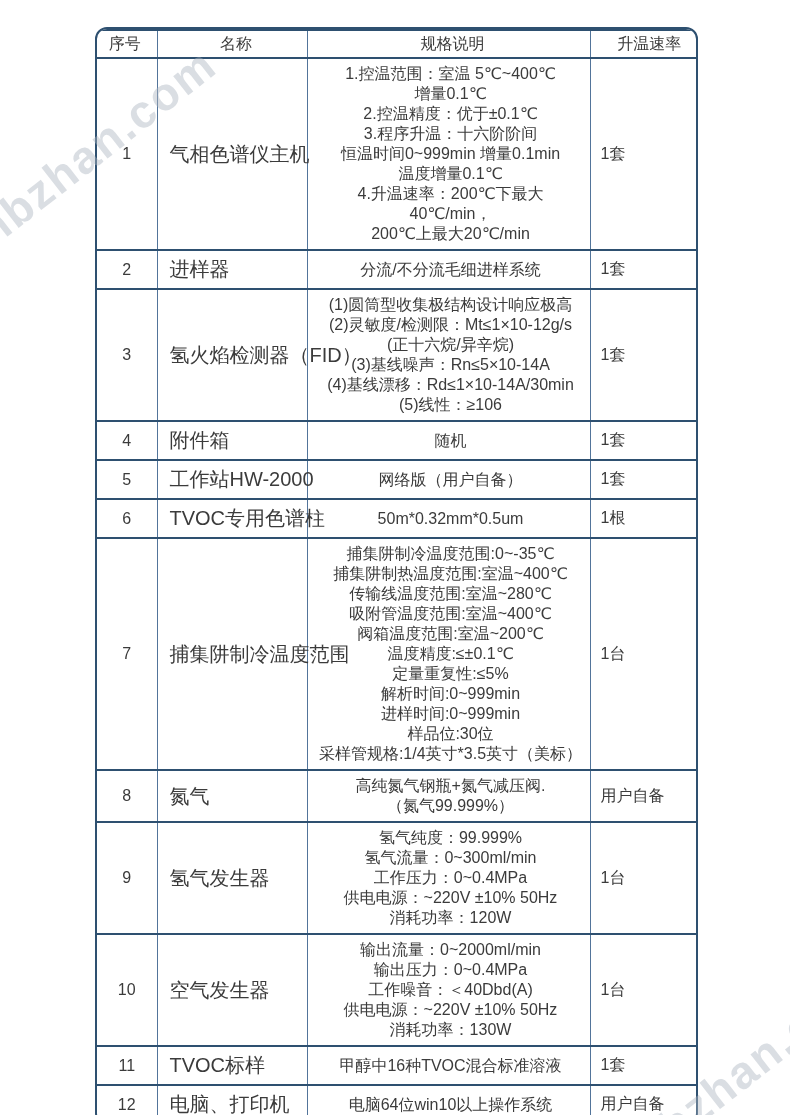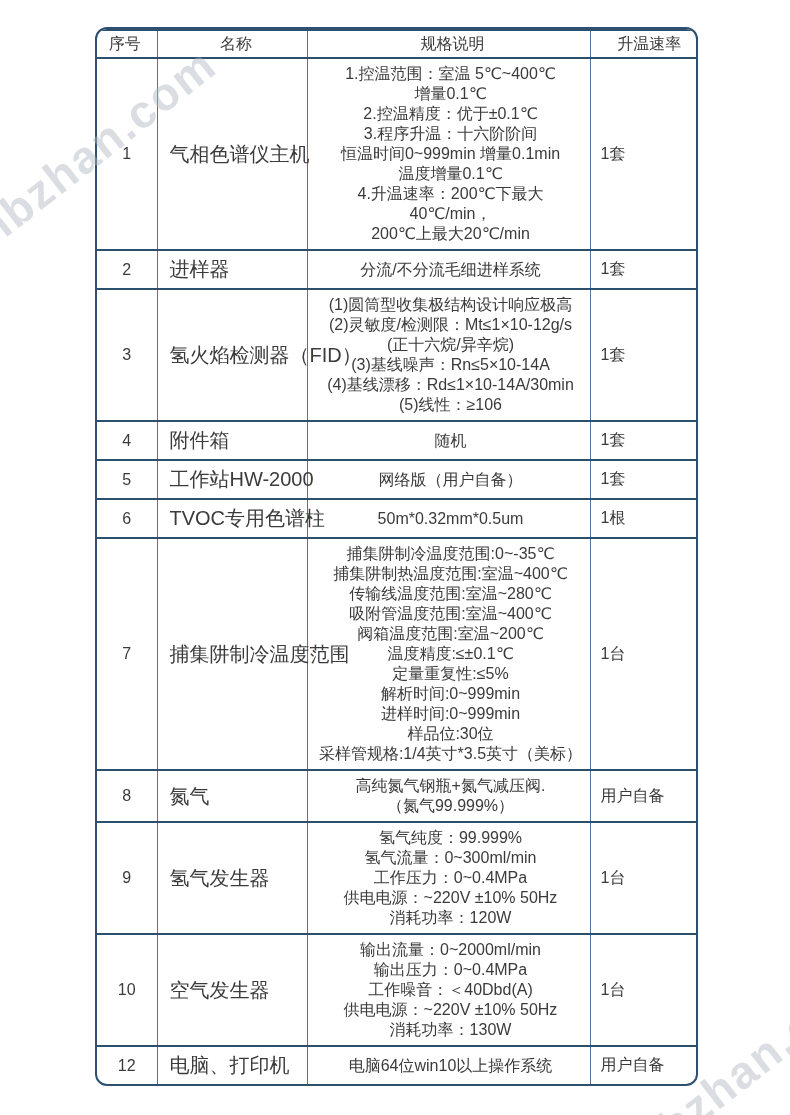--- a/index.html
+++ b/index.html
@@ -191,20 +191,26 @@
         <td class="c-no">10</td>
         <td class="c-name">空气发生器</td>
         <td class="c-spec">输出流量：0~2000ml/min
 输出压力：0~0.4MPa
 工作噪音：＜40Dbd(A)
 供电电源：~220V ±10% 50Hz
 消耗功率：130W</td>
         <td class="c-qty">1台</td>
       </tr>
       <tr>
+        <td class="c-no">11</td>
+        <td class="c-name">TVOC标样</td>
+        <td class="c-spec">甲醇中16种TVOC混合标准溶液</td>
+        <td class="c-qty">1套</td>
+      </tr>
+      <tr>
         <td class="c-no">12</td>
         <td class="c-name">电脑、打印机</td>
         <td class="c-spec">电脑64位win10以上操作系统</td>
         <td class="c-qty">用户自备</td>
       </tr>
     </tbody>
   </table>
 </div>
 
 <div class="watermark wm-top">hbzhan.com</div>

